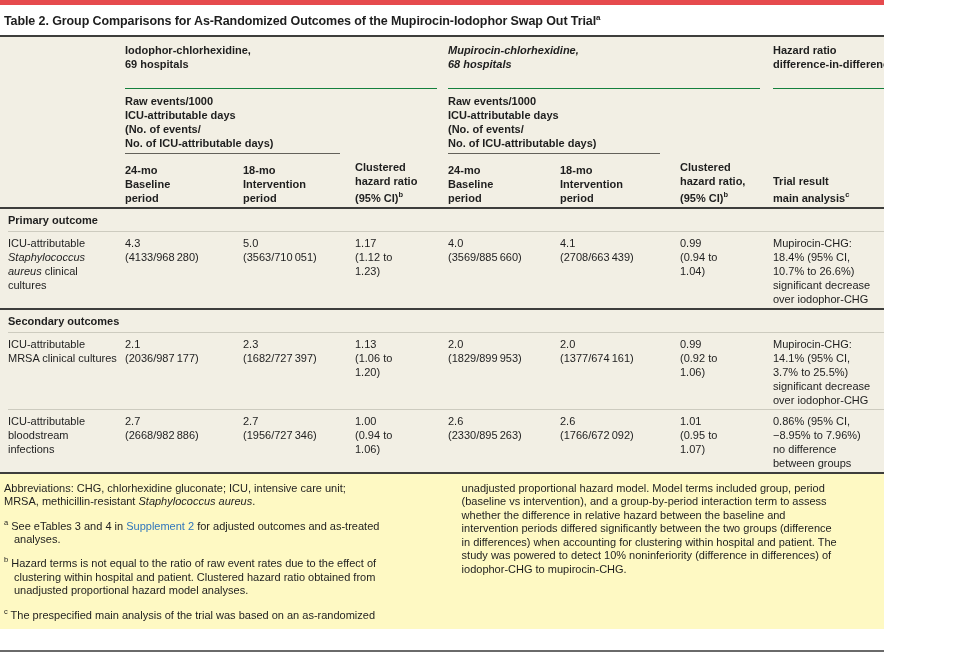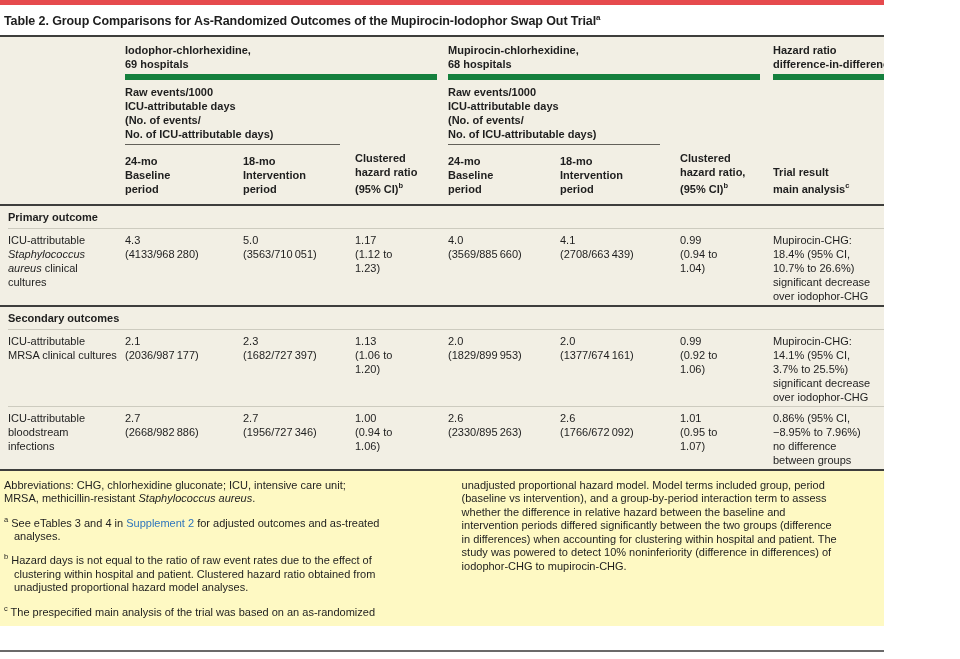--- a/index.html
+++ b/index.html
@@ -13,33 +13,33 @@
   .title-rule { border-top:2px solid #3e3e3c; }
 
   .table-area { background:#F2EFE4; font-size:11px; line-height:14px; }
   .grid { display:grid; grid-template-columns:8px 117px 118px 112px 93px 112px 120px 93px 132px 47px 8px; }
 
   .hdr { font-weight:bold; }
   .pre { white-space:pre-line; }
 
   
   .band1 { padding-top:6px; }
-  .gspan { border-bottom:6px solid #15803d; padding-bottom:3px; }
+  .gspan { border-bottom:1px solid #15803d; padding-bottom:17px; }
   .g1 { grid-column:3/6; margin-right:11px; }
-  .g2 { grid-column:6/9; margin-right:13px; }
+  .g2 { grid-column:6/9; margin-right:13px;font-style:italic; }
   .g3 { grid-column:9/11; }
 
   
   .band2 { padding-top:5px; }
   .rawspan { border-bottom:1px solid #63615a; padding-bottom:3px; }
   .raw1 { grid-column:3/5; margin-right:15px; }
   .raw2 { grid-column:6/8; margin-right:20px; }
 
   
-  .band3 { align-items:end; padding-top:6px; padding-bottom:8px; }
+  .band3 { align-items:end; padding-top:6px; padding-bottom:2px; }
   .hcell { padding-right:6px; }
   .hcell sup, .fn sup, .cell sup { font-size:7.5px; vertical-align:super; }
   .p-col { text-align:right; padding-right:0; }
 
   .rule-dark { grid-column:1/12; border-top:2px solid #3e3e3c; }
   .rule-light { grid-column:2/11; border-top:1px solid #cdcbbf; }
 
   .section-row { grid-column:2/11; font-weight:bold; padding:4px 0 4px 0; }
 
   .cell { padding-top:4px; padding-bottom:2px; padding-right:6px; }
@@ -245,21 +245,21 @@
         <div class="rule-dark"></div>
       </div>
   </div>
 
   <div class="fn-area">
     <div class="fn-left">
       <div class="fn-plain"><span class="pre">Abbreviations: CHG, chlorhexidine gluconate; ICU, intensive care unit;
 MRSA, methicillin-resistant </span><i>Staphylococcus aureus</i><span>.</span></div>
       <div class="fn"><sup>a</sup><span> See eTables 3 and 4 in </span><span class="link">Supplement 2</span><span class="pre"> for adjusted outcomes and as-treated
 analyses.</span></div>
-      <div class="fn"><sup>b</sup><span class="pre"> Hazard days is not equal to the ratio of raw event rates due to the effect of
+      <div class="fn"><sup>b</sup><span class="pre"> Hazard terms is not equal to the ratio of raw event rates due to the effect of
 clustering within hospital and patient. Clustered hazard ratio obtained from
 unadjusted proportional hazard model analyses.</span></div>
       <div class="fn"><sup>c</sup><span class="pre"> The prespecified main analysis of the trial was based on an as-randomized</span></div>
     </div>
     <div class="fn-right">
       <div class="fn-plain">unadjusted proportional hazard model. Model terms included group, period
 (baseline vs intervention), and a group-by-period interaction term to assess
 whether the difference in relative hazard between the baseline and
 intervention periods differed significantly between the two groups (difference
 in differences) when accounting for clustering within hospital and patient. The

